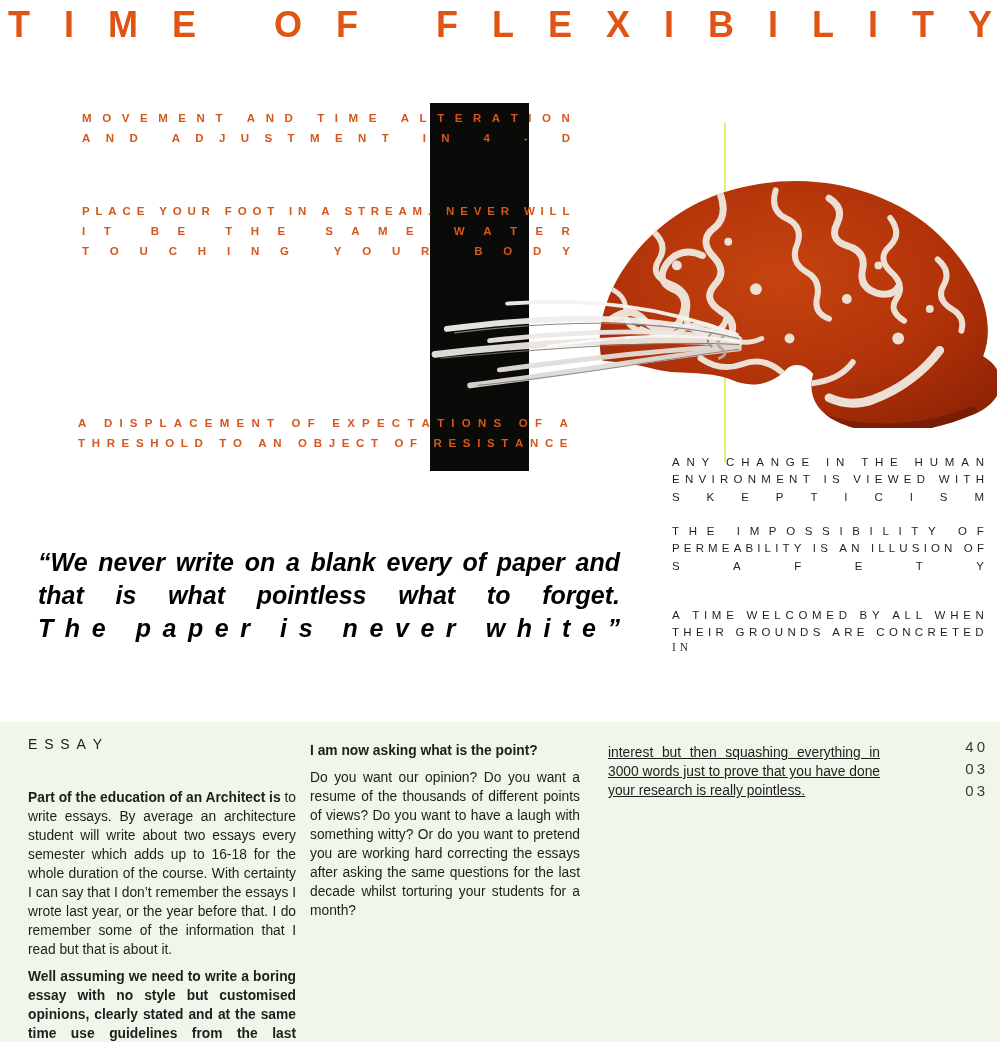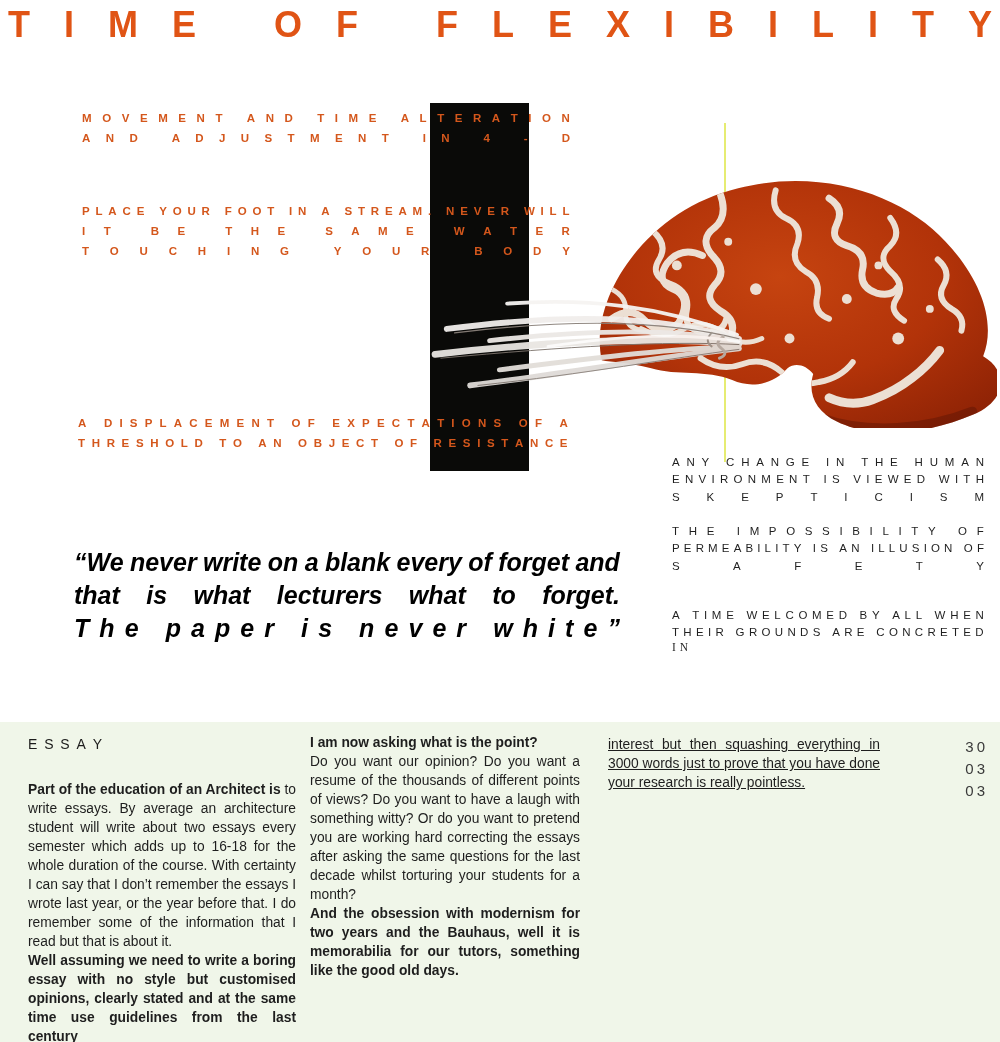--- a/index.html
+++ b/index.html
@@ -24,27 +24,27 @@
 
   
   .brain{position:absolute;left:582px;top:170px;z-index:3;}
   .cable{position:absolute;left:428px;top:290px;z-index:4;}
 
   .layer-text{z-index:6;}
 
   
   .quote{position:absolute;left:38px;top:546px;width:582px;color:#000;
     font-size:25px;font-weight:700;font-style:italic;}
-  .quote .spread-line{height:33px;align-items:center;margin-left:36px;}
+  .quote .spread-line{height:33px;align-items:center;}
 
   
   .essay-band{position:absolute;left:0;top:722px;width:1000px;height:320px;background:#f0f6e9;z-index:2;}
   .essay-heading{position:absolute;left:28px;top:736px;z-index:5;font-size:14px;letter-spacing:6px;color:#1c1c1c;}
   .col{position:absolute;z-index:5;color:#1e1e1e;font-size:13.8px;line-height:19px;text-align:justify;}
-  .col p{margin:0 0 0 0;}
+  .col p{margin:8px 0 0 0;}
   .col .lead b::after{content:"\00a0";}
   .col1{left:28px;top:780px;width:268px;}
   .col2{left:310px;top:733px;width:270px;}
   .col3{left:608px;top:735px;width:272px;text-decoration:underline;}
   .bold{font-weight:700;}
   .date-stamp{position:absolute;left:952px;top:736px;width:36px;z-index:5;
     font-size:15px;letter-spacing:3px;line-height:22px;color:#3a3a3a;text-align:right;}
 </style>
 </head>
 <body>
@@ -354,28 +354,28 @@
   <div class="quote layer-text">
     <div class="spread-line word-spread">
         <span>“We</span>
         <span>never</span>
         <span>write</span>
         <span>on</span>
         <span>a</span>
         <span>blank</span>
         <span>every</span>
         <span>of</span>
-        <span>forget</span>
+        <span>paper</span>
         <span>and</span>
       </div>
     <div class="spread-line word-spread">
         <span>that</span>
         <span>is</span>
         <span>what</span>
-        <span>lecturers</span>
+        <span>pointless</span>
         <span>what</span>
         <span>to</span>
         <span>forget.</span>
       </div>
     <div class="spread-line char-spread">
         <span>T</span>
         <span>h</span>
         <span>e</span>
         <span>&nbsp;</span>
         <span>p</span>
@@ -607,26 +607,25 @@
     </div>
 
   <div class="col col1">
     <p class="lead"><b>Part of the education of an Architect is</b><span>to write essays. By average  an architecture student will write about two essays every semester which adds up to 16-18 for the whole duration of the course. With certainty I can say that I don’t remember the essays I wrote last year,  or the year before that. I do remember some of the information that I read but that is about it.</span></p>
     <p class="bold">Well assuming we need to write a boring essay with no style but customised opinions, clearly  stated and at the same time use guidelines from the last century</p>
   </div>
 
   <div class="col col2">
     <p class="bold">I am now asking what is the point?</p>
     <p>Do you want our opinion? Do you want a resume of the thousands of different points of views? Do you want to have a laugh with something witty? Or do you want to pretend you are working hard correcting the essays after asking the same questions for the last decade whilst torturing your students for a month?</p>
-    <p class="bold">And the obsession with modernism for two years and the Bauhaus, well it is memorabilia for our tutors, something like the good old days.</p>
   </div>
 
   <div class="col col3">
     <p>interest but then squashing everything in 3000 words just to prove that you have done your research is really pointless.</p>
   </div>
 
   <div class="date-stamp">
-    <div>30</div>
+    <div>40</div>
     <div>03</div>
     <div>03</div>
   </div>
 
 </div>
 
 </body></html>

